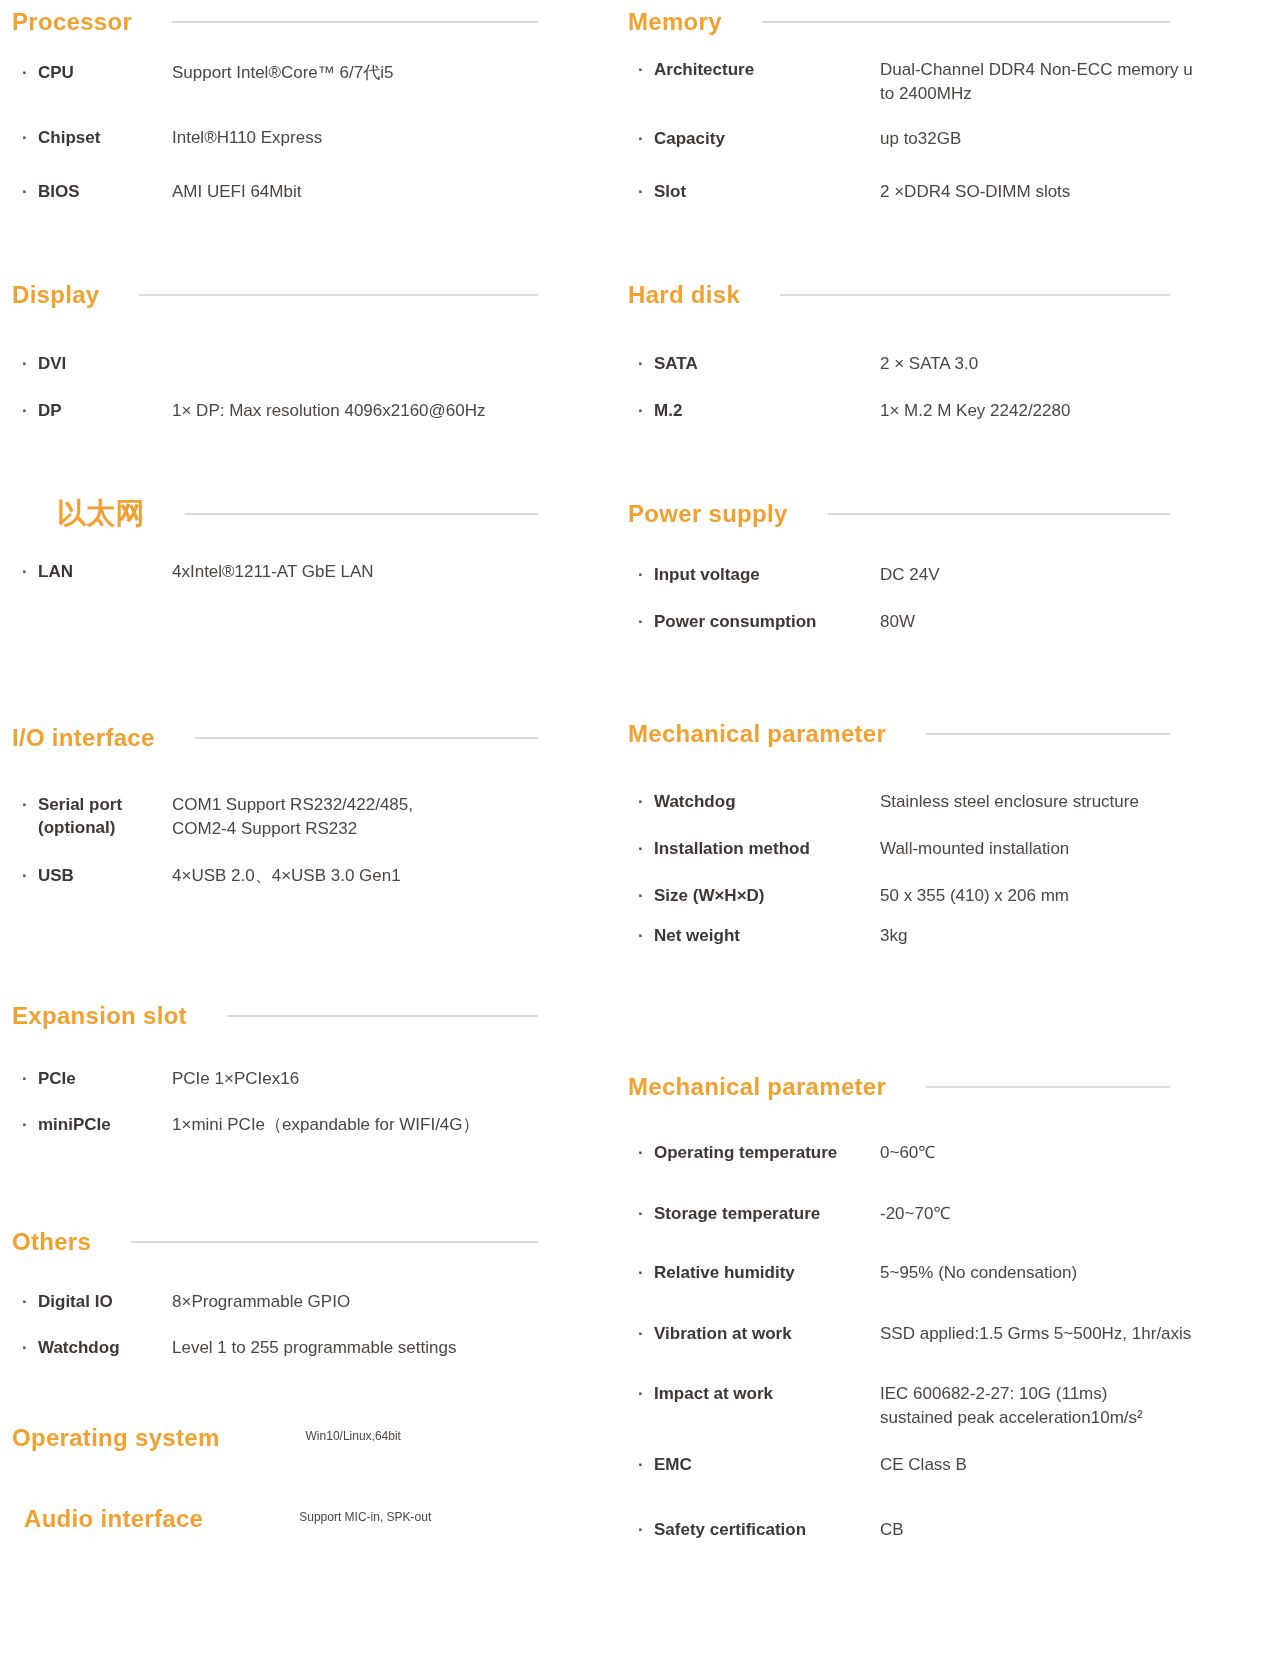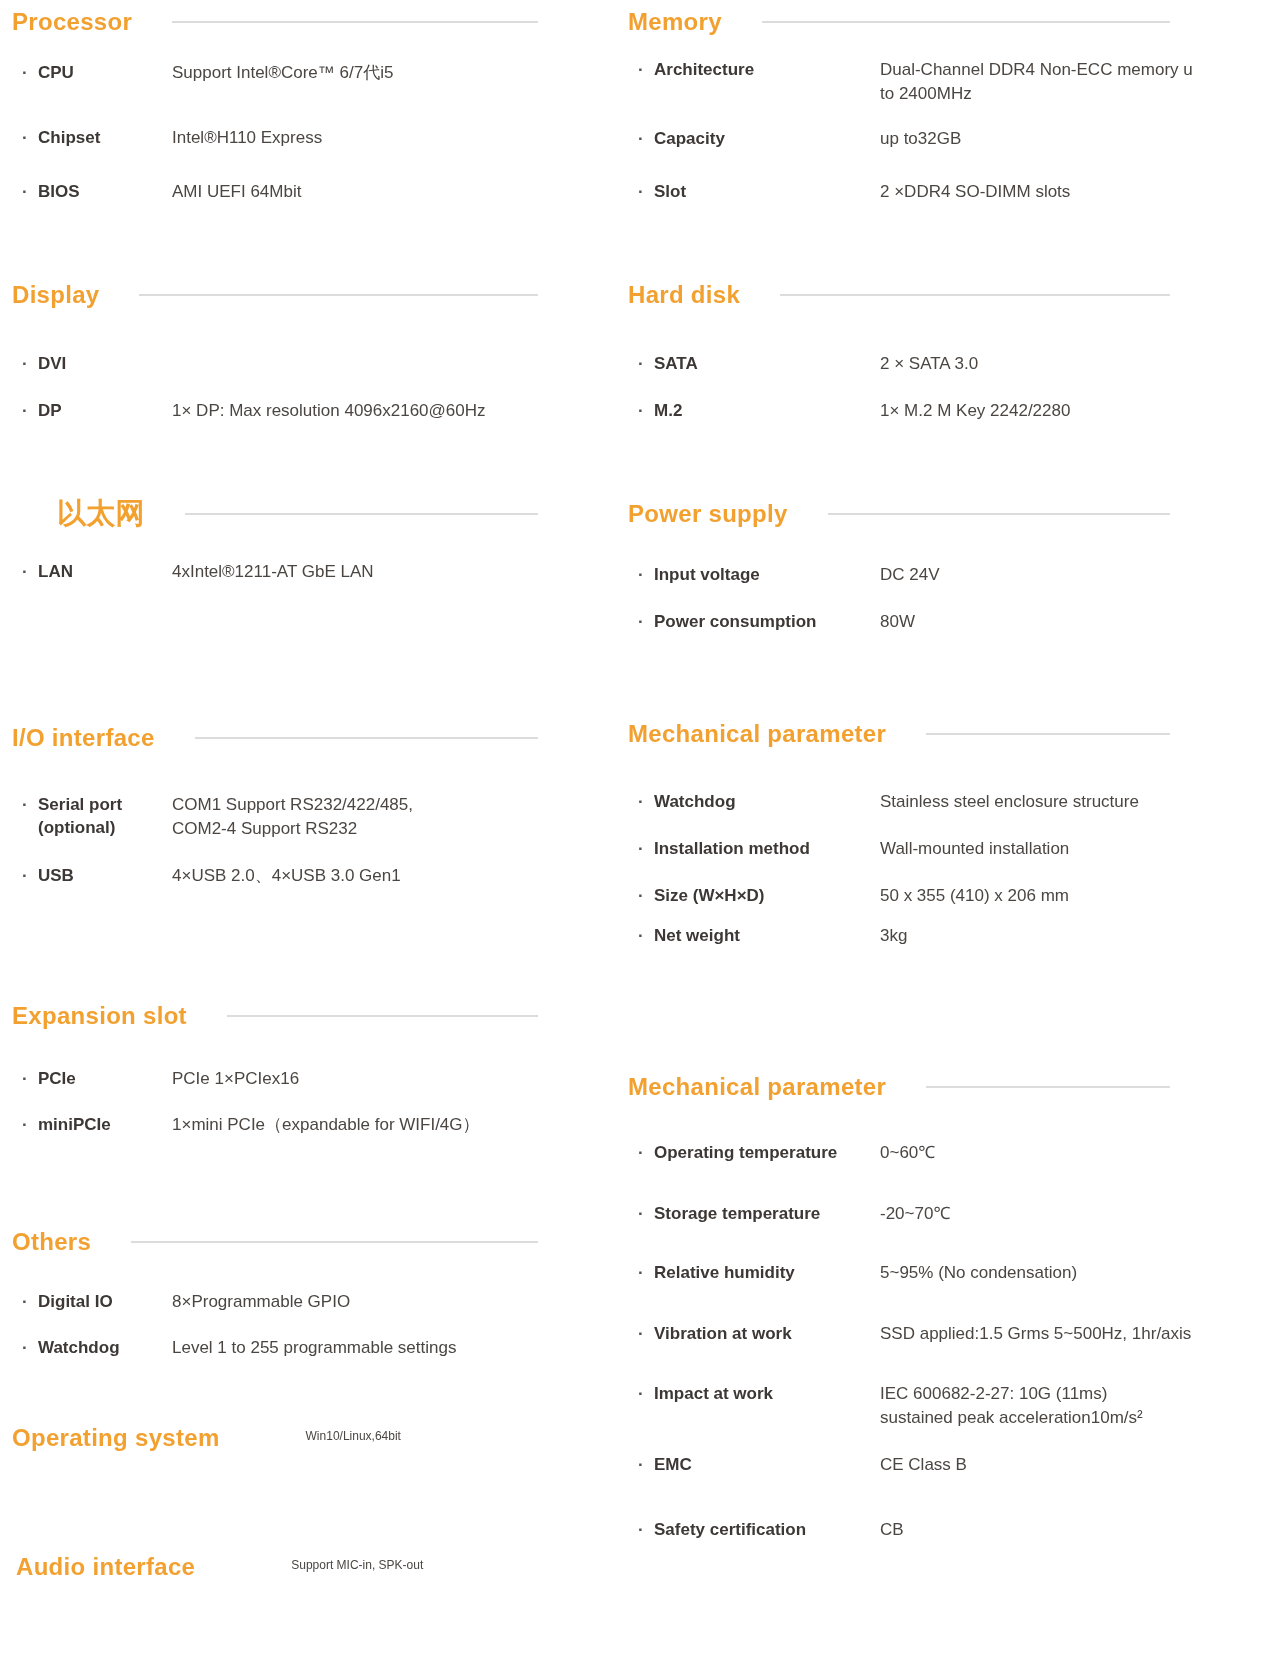--- a/index.html
+++ b/index.html
@@ -48,21 +48,21 @@
     <div class="sec-line"></div>
   </div>
   <div class="sec" style="top:1228px;left:12px;width:526px;">
     <span class="sec-title">Others</span>
     <div class="sec-line"></div>
   </div>
   <div class="inline-sec" style="top:1424px;left:12px;">
     <span class="sec-title">Operating system</span>
     <span class="value" style="margin-left:38px;">Win10/Linux,64bit</span>
   </div>
-  <div class="inline-sec" style="top:1505px;left:16px;margin-top:48px;">
+  <div class="inline-sec" style="top:1505px;left:24px;">
     <span class="sec-title">Audio interface</span>
     <span class="value" style="margin-left:48px;">Support MIC-in, SPK-out</span>
   </div>
 
   <div class="row lcol" style="top:61px;left:22px;">
     <span class="bullet">·</span>
     <span class="label">CPU</span>
     <span class="value">Support Intel®Core™ 6/7代i5</span>
   </div>
   <div class="row lcol" style="top:126px;left:22px;">

